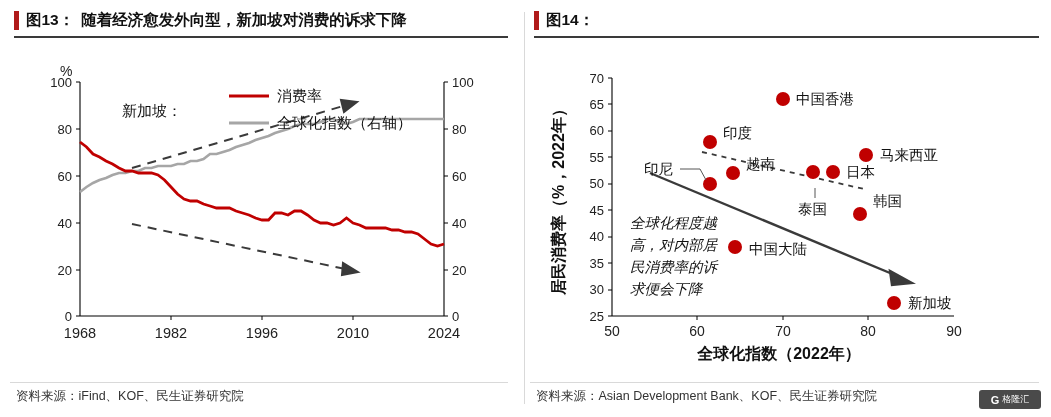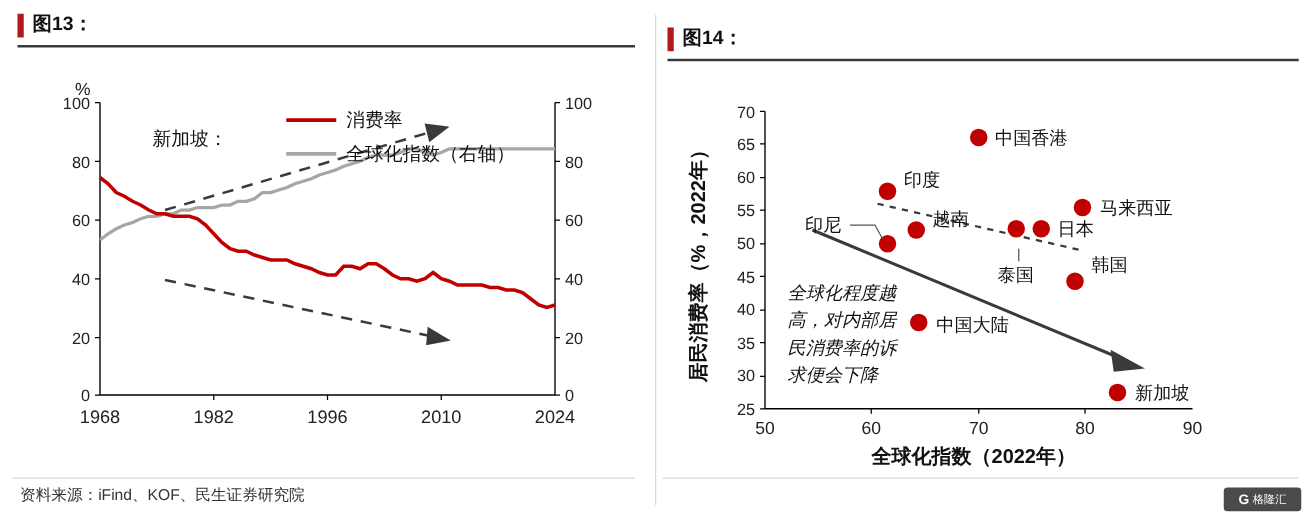--- a/index.html
+++ b/index.html
@@ -1,20 +1,20 @@
 <!DOCTYPE html>
 <html><head>
 <meta charset="utf-8">
 <style>
   html,body{margin:0;padding:0;}
   body{width:1051px;height:417px;background:#ffffff;font-family:"Liberation Sans","DejaVu Sans",sans-serif;overflow:hidden;}
   .wrap{display:flex;width:1051px;height:417px;box-sizing:border-box;}
   .panel{position:relative;box-sizing:border-box;height:417px;}
   .panel-left{width:520px;padding:10px 12px 0 14px;}
-  .panel-right{width:531px;padding:21px 12px 0 14px;}
+  .panel-right{width:531px;padding:10px 12px 0 14px;}
   .divider{position:absolute;left:524px;top:12px;width:1px;height:392px;background:#d9d9d9;}
   .title{display:flex;align-items:flex-start;gap:7px;font-weight:bold;font-size:15.5px;color:#111;letter-spacing:0px;line-height:20px;}
   .title .bar{display:inline-block;width:5px;height:19px;background:#b01a1a;flex:none;margin-top:1px;}
   .title .tx{white-space:nowrap;}
   .titlerule{height:2px;background:#3a3a3a;margin-top:6px;}
   .src{position:absolute;left:16px;bottom:12px;font-size:12.5px;color:#333;}
   .srcrule{position:absolute;left:10px;right:12px;bottom:34px;height:1px;background:#d9d9d9;}
   .plot{position:relative;}
   .logo{position:absolute;right:10px;bottom:8px;width:62px;height:19px;background:#4a4a4a;border-radius:3px;display:flex;align-items:center;justify-content:center;gap:3px;}
   .logo .g{color:#fff;font-size:11px;font-weight:bold;}
@@ -23,20 +23,21 @@
 </style>
 </head>
 <body>
 
 <div class="wrap">
 
   <div class="panel panel-left">
     <div class="title">
       <span class="bar"></span>
       <span class="tx">图13：</span>
+      <span class="tx">随着经济愈发外向型，新加坡对消费的诉求下降</span>
     </div>
     <div class="titlerule"></div>
 
     <div class="plot">
       <svg width="500" height="320" viewBox="0 0 500 320">
 
         <line x1="66" y1="44" x2="66" y2="278" stroke="#000" stroke-width="1.1"></line>
         <line x1="430" y1="44" x2="430" y2="278" stroke="#000" stroke-width="1.1"></line>
         <line x1="66" y1="278" x2="430" y2="278" stroke="#000" stroke-width="1.1"></line>
 
@@ -202,19 +203,20 @@
         <g font-size="14.5" fill="#111" font-style="italic">
           <text x="96" y="190">全球化程度越</text>
           <text x="96" y="212">高，对内部居</text>
           <text x="96" y="234">民消费率的诉</text>
           <text x="96" y="256">求便会下降</text>
         </g>
       </svg>
     </div>
 
     <div class="srcrule"></div>
+    <div class="src">资料来源：Asian Development Bank、KOF、民生证券研究院</div>
     <div class="logo">
       <span class="g">G</span>
       <span class="cn">格隆汇</span>
     </div>
   </div>
 
 </div>
 
 </body></html>

